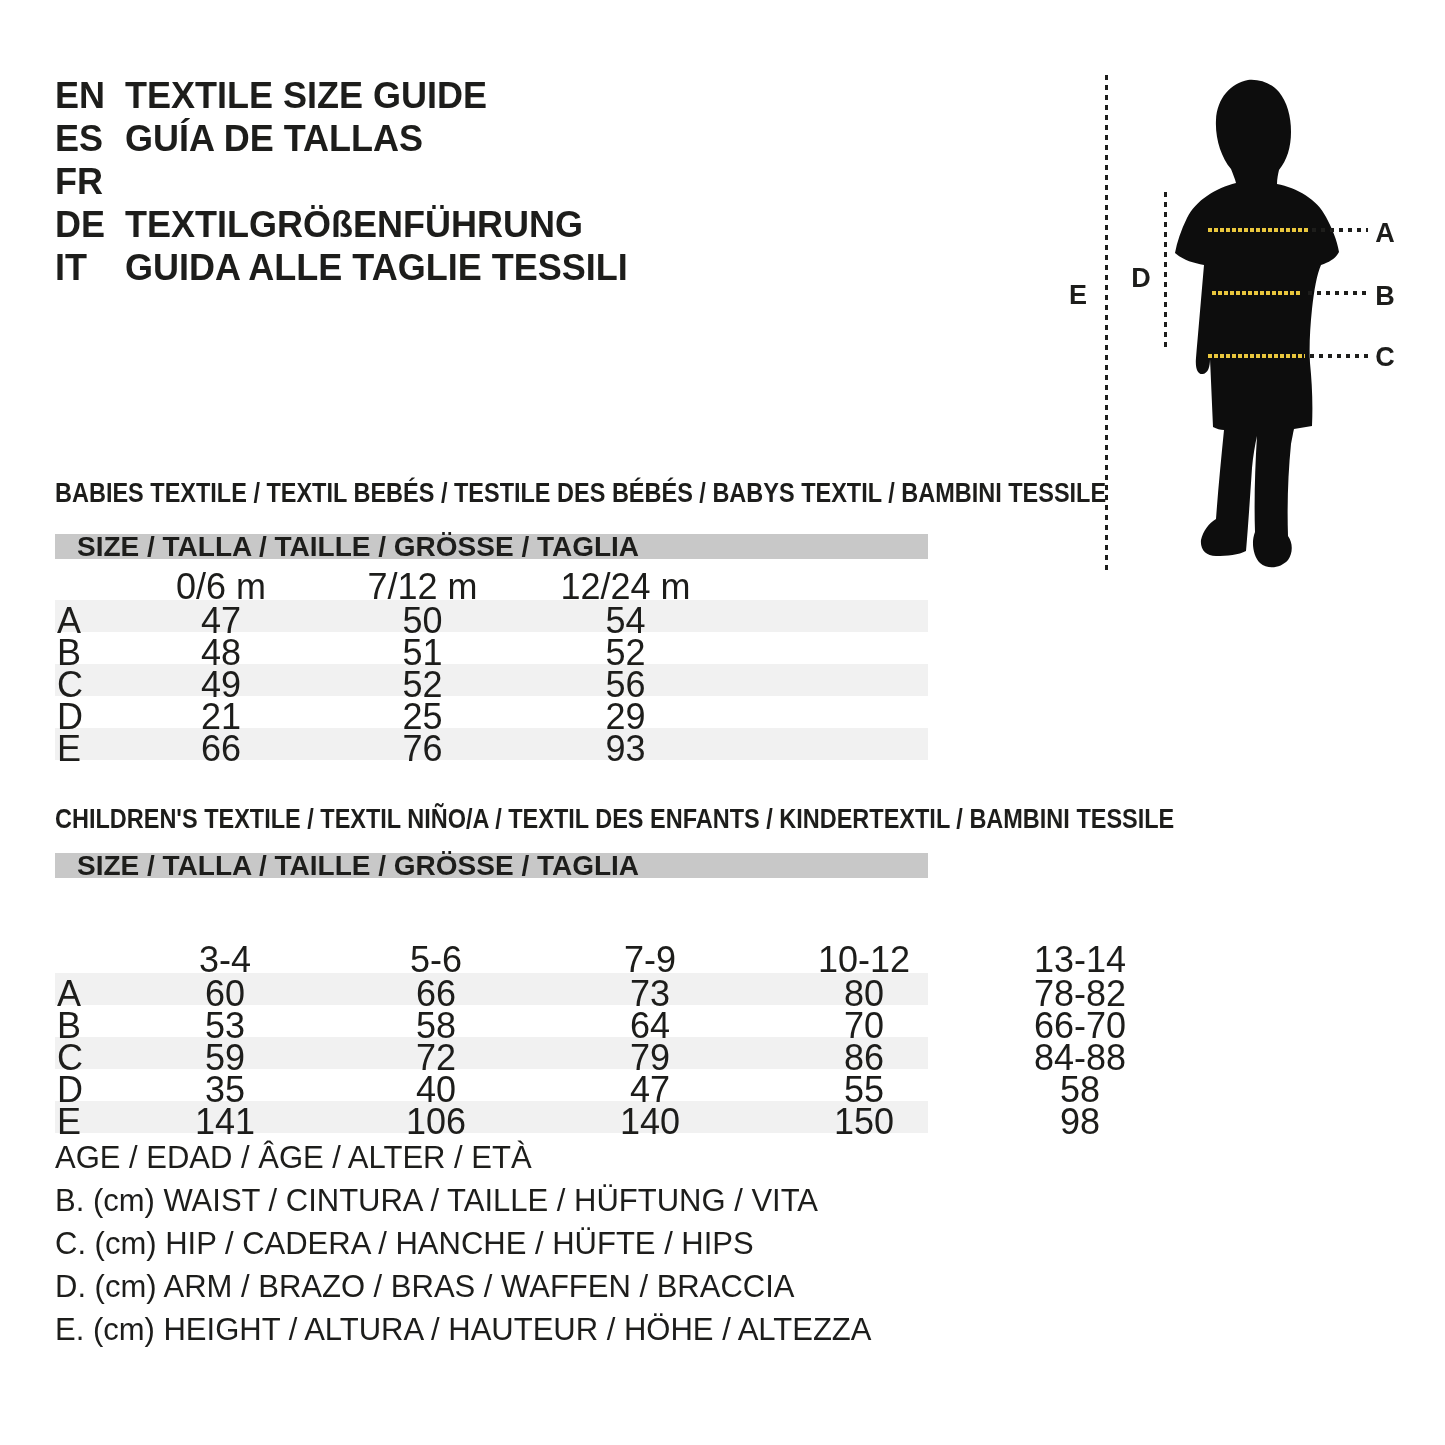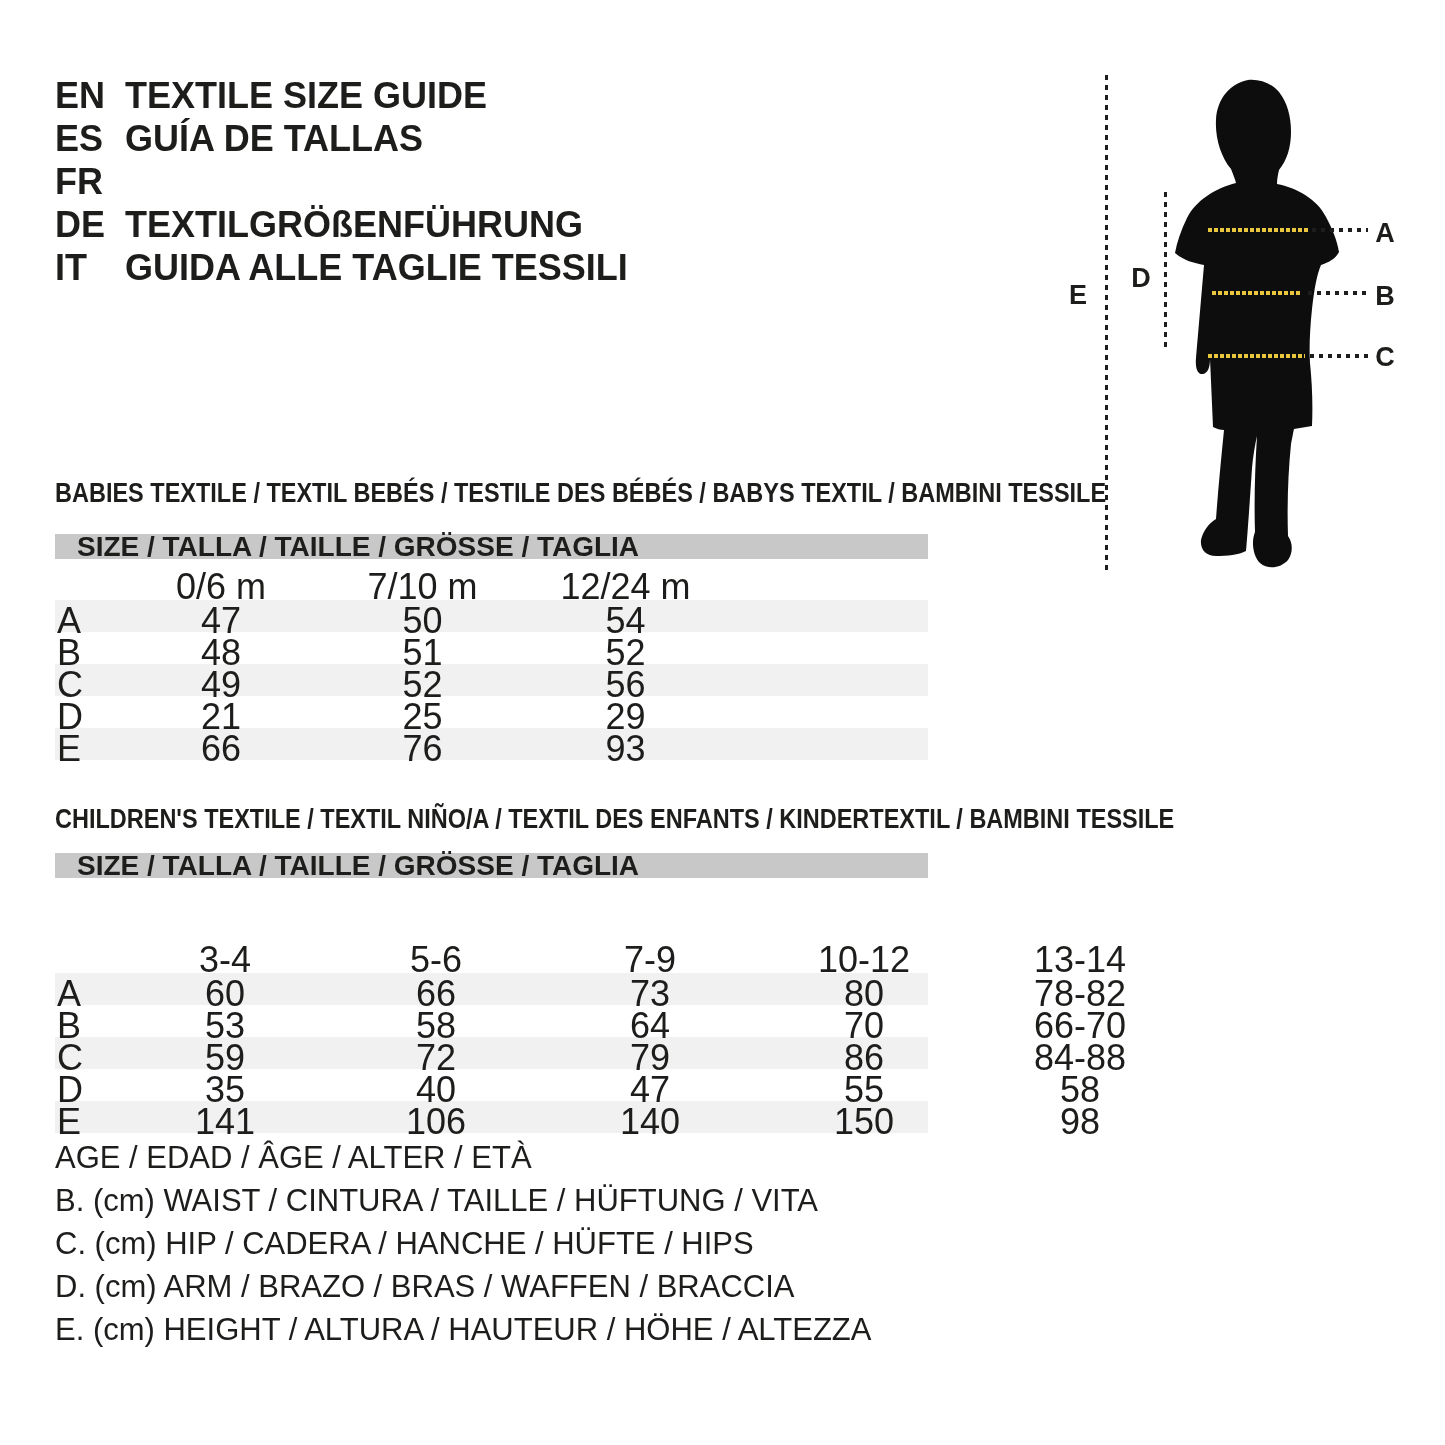--- a/index.html
+++ b/index.html
@@ -141,21 +141,21 @@
   <div class="meas-label" style="left:13px;top:220px;">E</div>
 </div>
 
 <div class="section-title" style="top:478px;">BABIES TEXTILE / TEXTIL BEBÉS / TESTILE DES BÉBÉS / BABYS TEXTIL / BAMBINI TESSILE</div>
 <div class="size-band" style="top:534px;">SIZE / TALLA / TAILLE / GRÖSSE / TAGLIA</div>
 
 <div class="rows-block" style="top:566px;">
   <div class="t-row t-grid-b head">
     <div class="t-label"></div>
     <div class="t-cell">0/6 m</div>
-    <div class="t-cell">7/10 m</div>
+    <div class="t-cell">7/12 m</div>
     <div class="t-cell">12/24 m</div>
     <div></div>
   </div>
   <div class="t-row t-grid-b stripe">
     <div class="t-label">A</div>
     <div class="t-cell">47</div>
     <div class="t-cell">50</div>
     <div class="t-cell">54</div>
     <div></div>
   </div>

